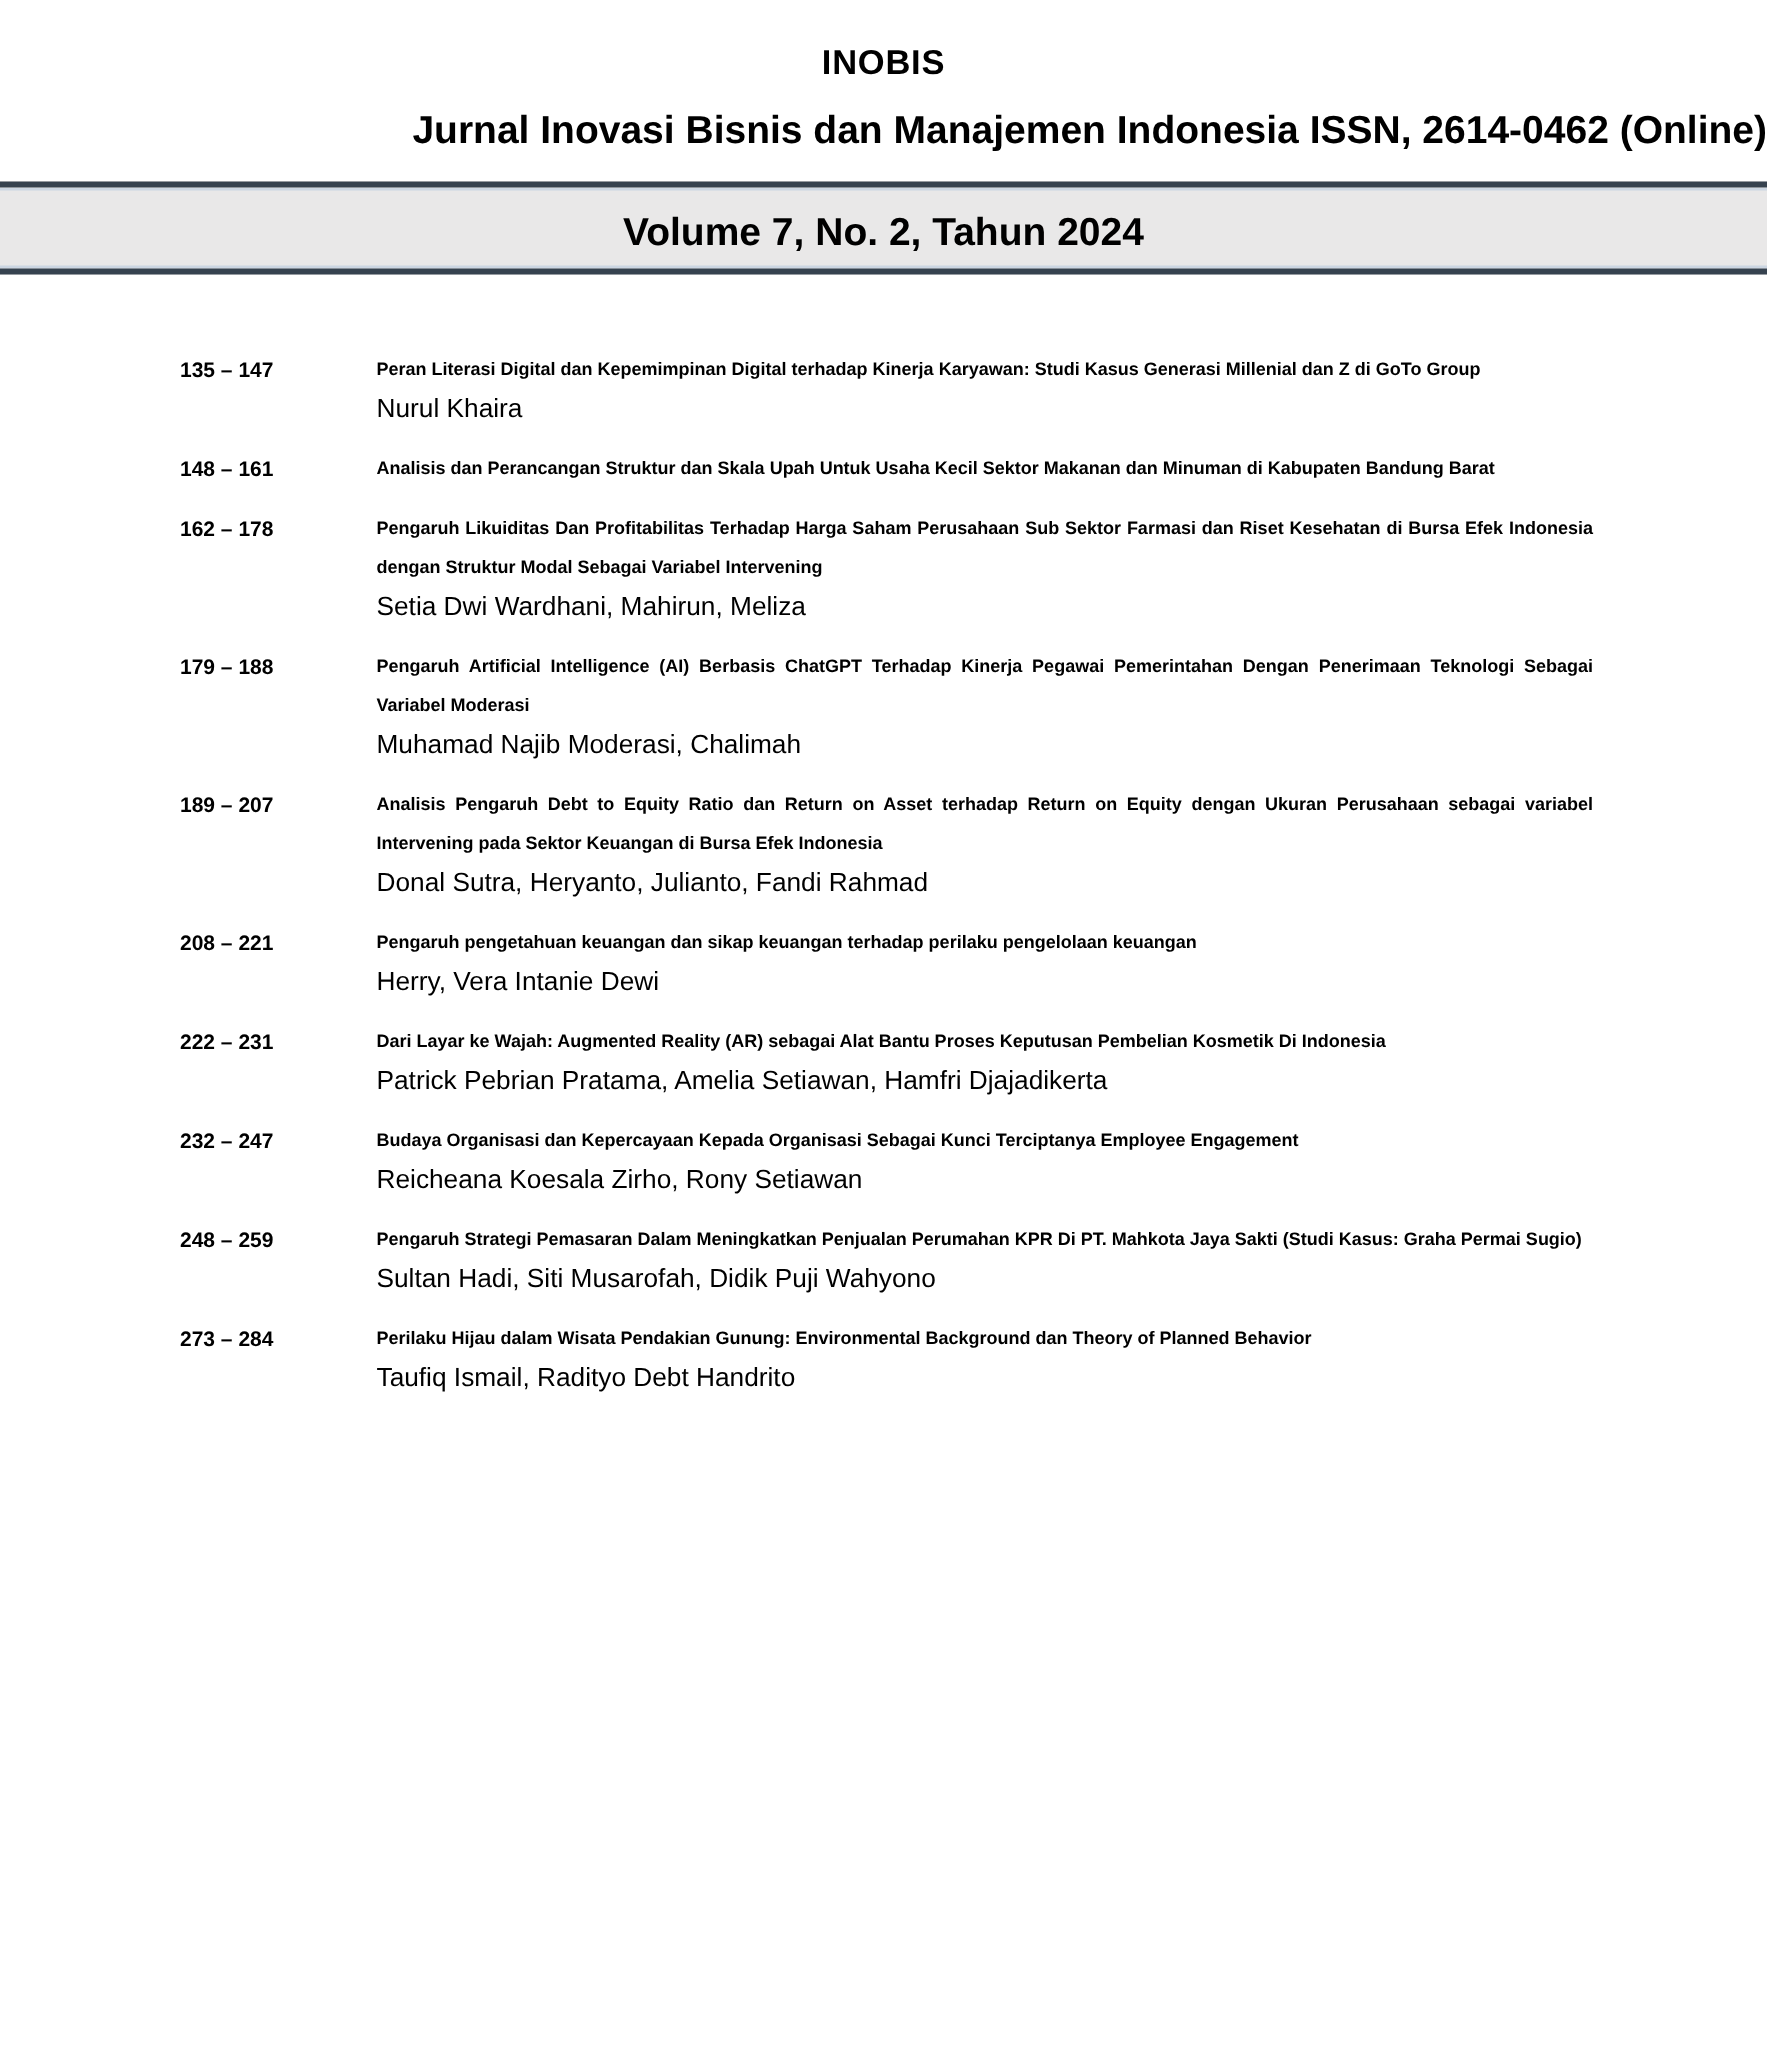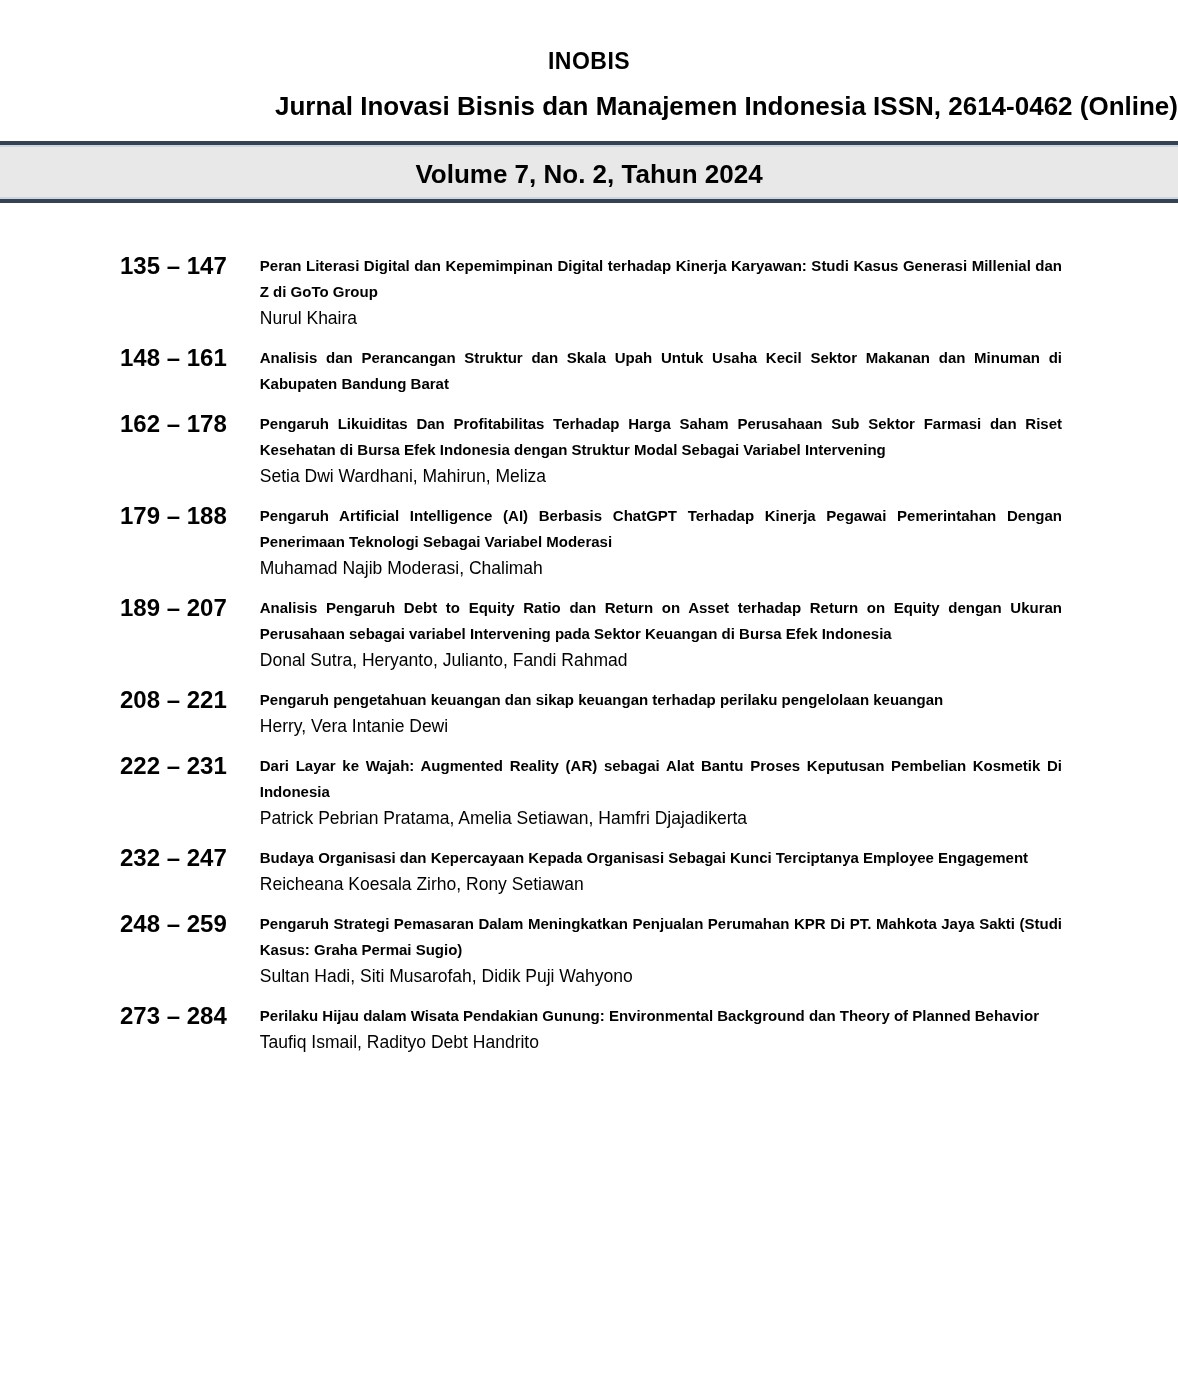--- a/index.html
+++ b/index.html
@@ -15,21 +15,21 @@
     color: #000000;
     -webkit-font-smoothing: antialiased;
   }
   .page {
     width: 1178px;
     min-height: 1380px;
     background: #ffffff;
     overflow: hidden;
   }
   header.journal-header {
-    padding-top: 48px;
+    padding-top: 28px;
     text-align: center;
   }
   .journal-name {
     margin: 0 0 16px 0;
     font-size: 23px;
     font-weight: bold;
     letter-spacing: 0.5px;
   }
   .journal-subtitle {
     margin: 0;
@@ -54,31 +54,31 @@
   main.toc {
     margin: 50px 116px 0 120px;
   }
   .toc-row {
     display: flex;
     gap: 33px;
     margin-bottom: 14px;
   }
   .toc-pages {
     flex: 0 0 98px;
-    font-size: 24px;
+    font-size: 14px;
     font-weight: bold;
     line-height: 26px;
     white-space: nowrap;
   }
   .toc-main {
     flex: 1 1 auto;
     min-width: 0;
   }
   .toc-title {
-    font-size: 15px;
+    font-size: 12px;
     font-weight: bold;
     line-height: 26px;
     text-align: justify;
   }
   .toc-authors {
     font-size: 17.5px;
     font-weight: normal;
     line-height: 26px;
   }
 </style>

